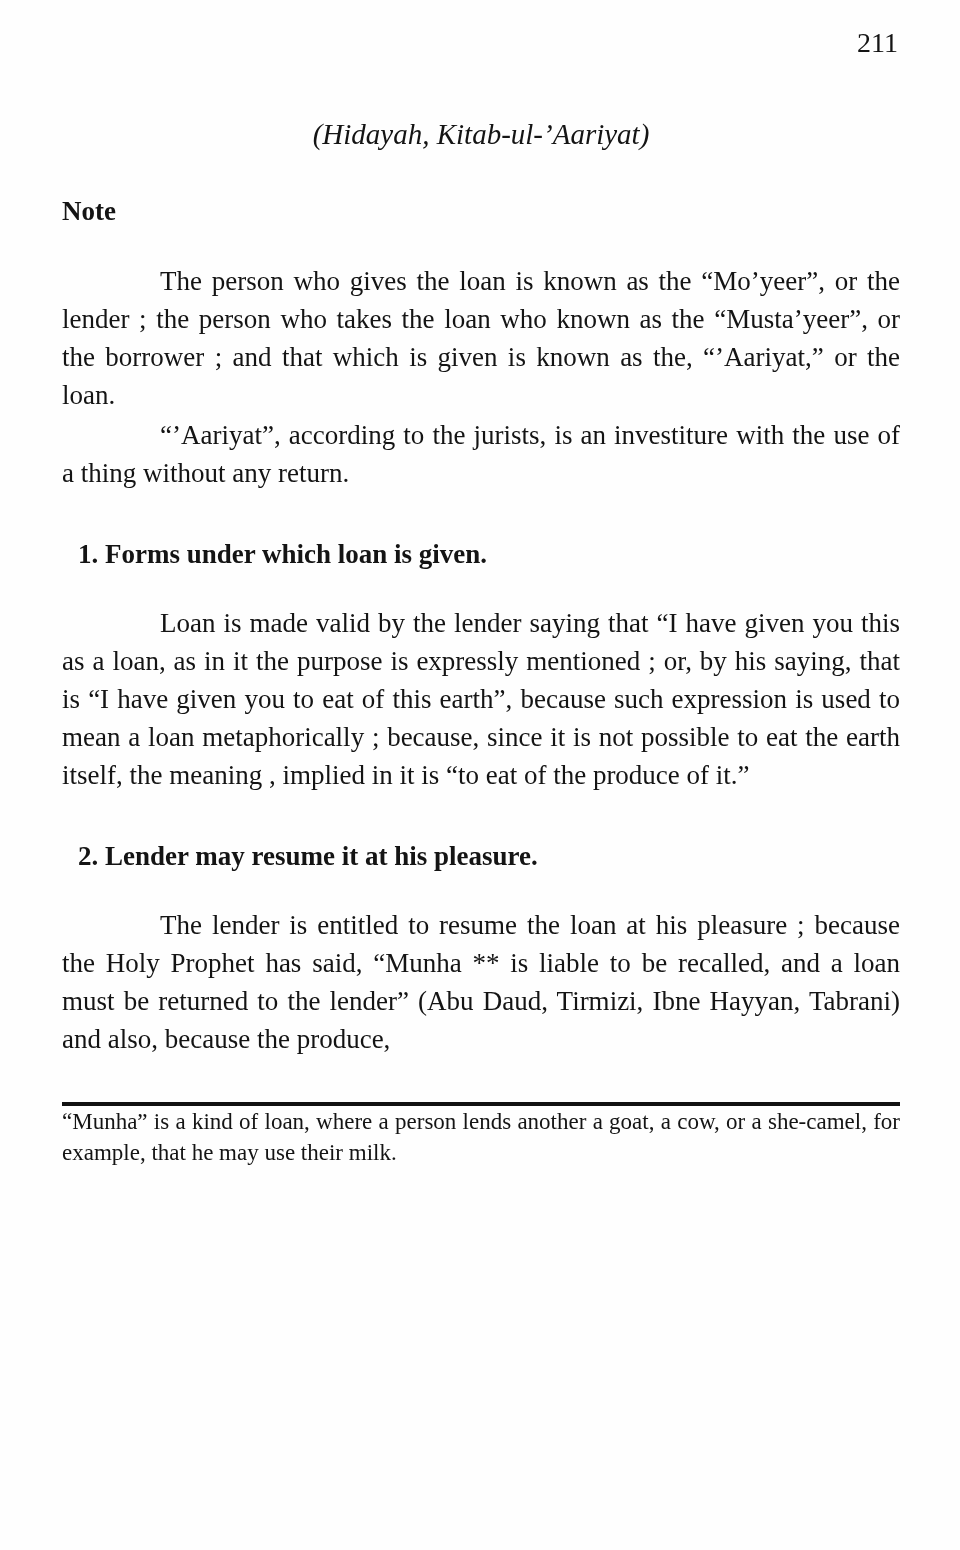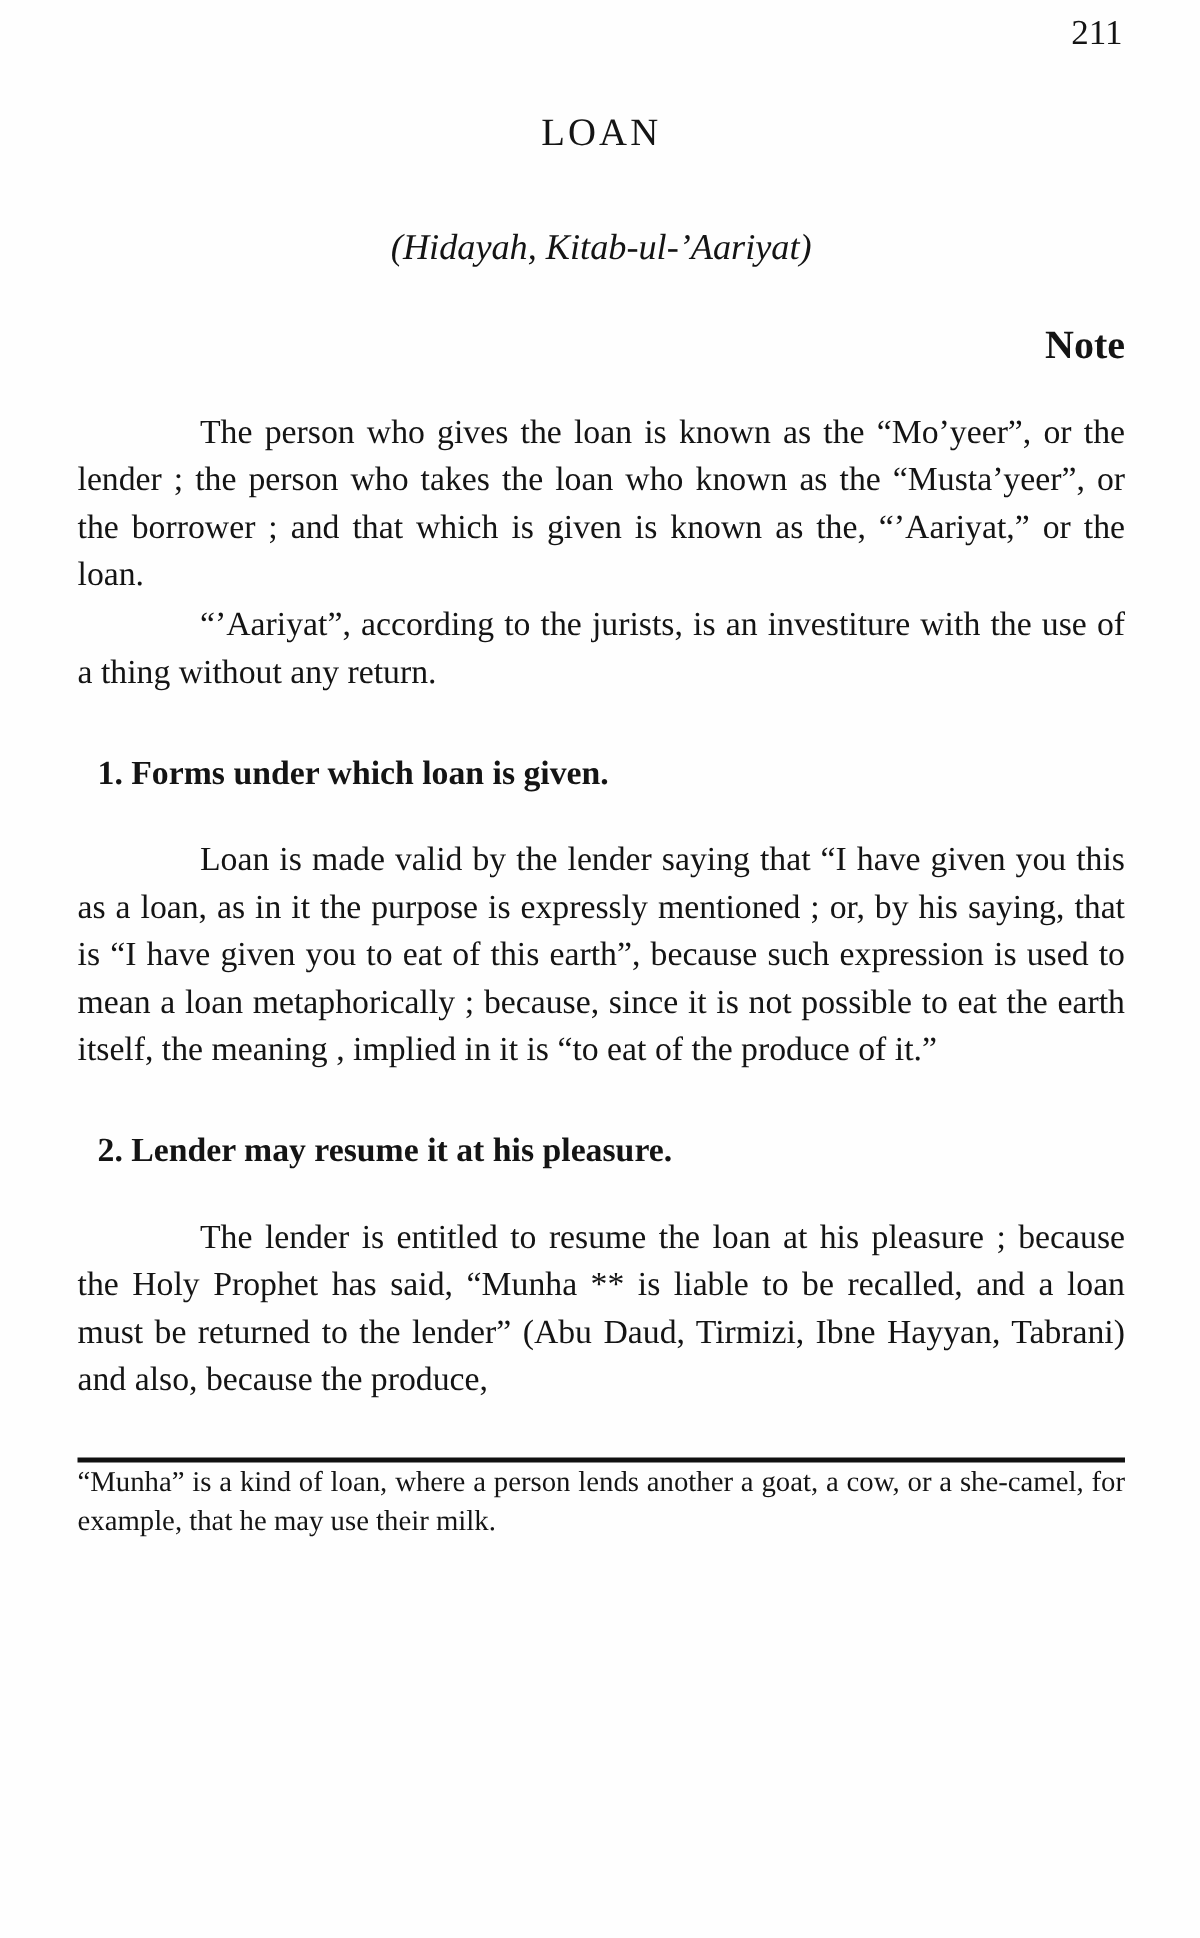--- a/index.html
+++ b/index.html
@@ -11,21 +11,21 @@
     width: 960px;
     height: 1550px;
     font-family: "Liberation Serif", "DejaVu Serif", serif;
     color: #141414;
     -webkit-font-smoothing: antialiased;
   }
   .page {
     box-sizing: border-box;
     width: 960px;
     height: 1550px;
-    padding: 10px 60px 0 62px;
+    padding: 26px 60px 0 62px;
     background: #fefefe;
     position: relative;
   }
   .page-number {
     text-align: right;
     font-size: 28px;
     line-height: 34px;
     padding-right: 2px;
   }
   .title {
@@ -46,22 +46,22 @@
   }
   .source {
     margin: 56px 0 0 0;
     text-align: center;
     font-style: italic;
     font-size: 29px;
     line-height: 36px;
   }
   .note-heading {
     margin: 42px 0 0 0;
-    text-align: right;
-    font-size: 32px;
+    text-align: left;
+    font-size: 27px;
     font-weight: bold;
     line-height: 34px;
   }
   p.body-para {
     font-size: 27px;
     line-height: 38px;
     text-align: justify;
     margin: 0;
   }
   p.indent {
@@ -100,21 +100,20 @@
   }
 </style>
 </head>
 <body>
 
 <div class="page">
 
   <div class="page-number">211</div>
 
 
-  <h2 class="subtitle">LOAN</h2>
 
   <div class="source">(Hidayah, Kitab-ul-’Aariyat)</div>
 
   <div class="note-heading">Note</div>
 
   <p class="body-para indent para-def">The person who gives the loan is known as the “Mo’yeer”, or the lender ; the person who takes the loan who known as the “Musta’yeer”, or the borrower ; and that which is given is known as the, “’Aariyat,” or the loan.</p>
 
   <p class="body-para indent note-para">“’Aariyat”, according to the jurists, is an investiture with the use of a thing without any return.</p>
 
   <h3 class="section-heading">1.  Forms under which loan is given.</h3>

